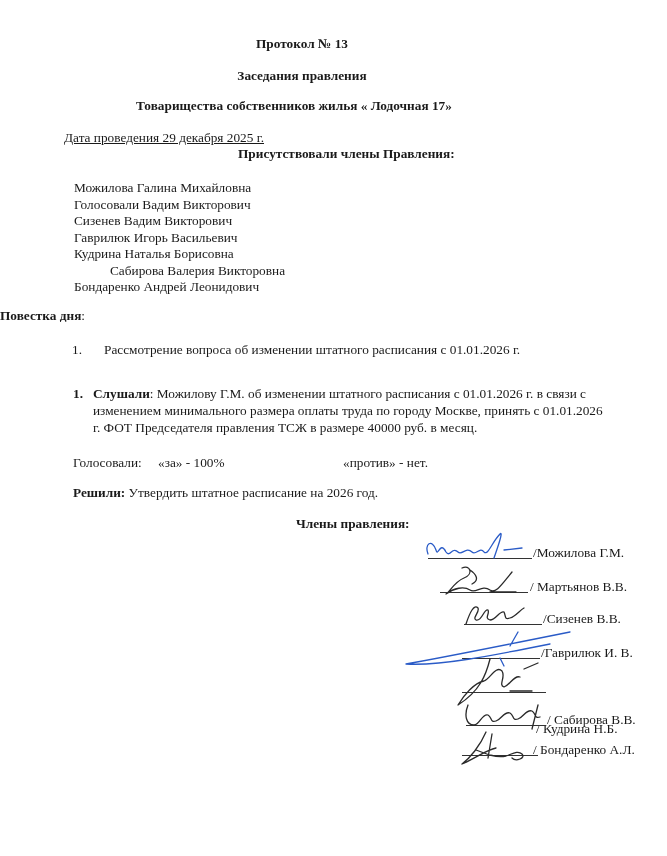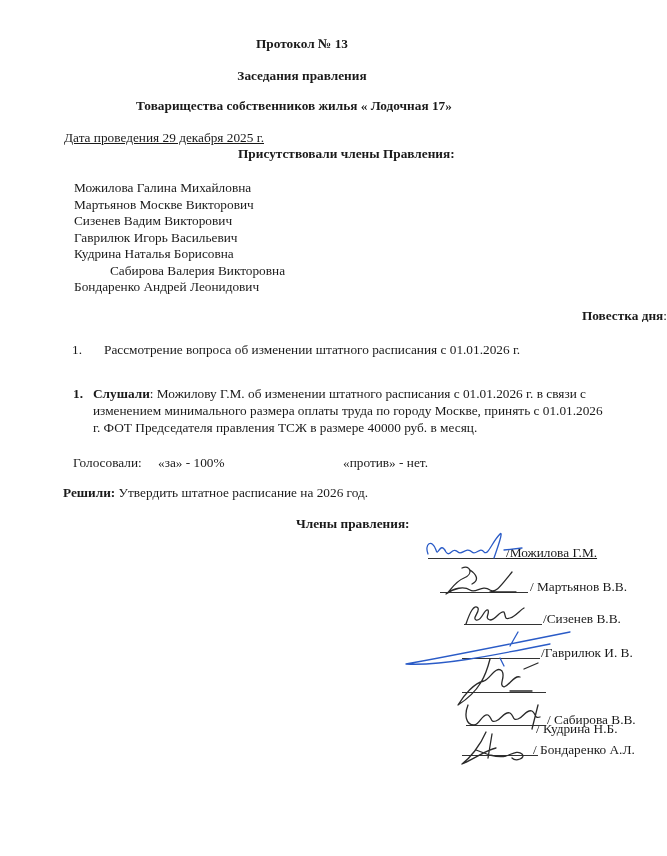--- a/index.html
+++ b/index.html
@@ -25,56 +25,56 @@
 
 <div class="abs center b" style="top:36px;">Протокол № 13</div>
 <div class="abs center b" style="top:68px;">Заседания правления</div>
 <div class="abs center b" style="top:98px; left:-8px;">Товарищества собственников жилья  « Лодочная 17»</div>
 
 <div class="abs u" style="top:130px; left:64px;">Дата проведения  29 декабря 2025 г.</div>
 <div class="abs b" style="top:146px; left:238px;">Присутствовали члены Правления:</div>
 
 <div>
   <div class="member" style="top:180px;">Можилова  Галина Михайловна</div>
-  <div class="member" style="top:197px;">Мартьянов Москве Викторович</div>
+  <div class="member" style="top:197px;">Голосовали Вадим Викторович</div>
   <div class="member" style="top:213px;">Сизенев Вадим Викторович</div>
   <div class="member" style="top:230px;">Гаврилюк Игорь Васильевич</div>
   <div class="member" style="top:246px;">Кудрина Наталья Борисовна</div>
   <div class="member" style="top:263px;margin-left:36px;">Сабирова Валерия Викторовна</div>
   <div class="member" style="top:279px;">Бондаренко Андрей Леонидович</div>
 </div>
 
-<div class="abs" style="top:308px; left:0; width:667px; text-align:right;">
+<div class="abs" style="top:308px; left:0; width:667px; text-align:left;">
   <span class="b">Повестка дня</span><span>:</span>
 </div>
 <div class="abs" style="top:342px; left:72px;">1.</div>
 <div class="abs" style="top:342px; left:104px;">Рассмотрение вопроса об изменении штатного расписания с 01.01.2026 г.</div>
 
 <div class="abs b" style="top:386px; left:73px;">1.</div>
 <div class="abs" style="top:386px; left:93px;">
   <span class="b">Слушали</span><span>: Можилову Г.М.  об изменении штатного расписания с 01.01.2026 г. в связи с</span>
 </div>
 <div class="abs" style="top:403px; left:93px;">изменением минимального размера оплаты труда по городу Москве, принять с 01.01.2026</div>
 <div class="abs" style="top:420px; left:93px;">г. ФОТ Председателя правления ТСЖ в размере 40000 руб. в месяц.</div>
 
 <div class="abs" style="top:455px; left:73px;">Голосовали:</div>
 <div class="abs" style="top:455px; left:158px;">«за»  - 100%</div>
 <div class="abs" style="top:455px; left:343px;">«против» - нет.</div>
 
-<div class="abs" style="top:485px; left:63px;">
+<div class="abs" style="top:485px; left:73px;">
   <span class="b">Решили:</span><span> Утвердить штатное расписание на 2026 год.</span>
 </div>
 
 <div class="abs b" style="top:516px; left:296px;">Члены правления:</div>
 
 <div>
 
   <div>
     <div class="sig-line" style="left:428px; top:558px; width:104px;"></div>
-    <div class="sig-name" style="left:506px; top:545px;text-decoration:underline;">/Можилова  Г.М.</div>
+    <div class="sig-name" style="left:533px; top:545px;">/Можилова  Г.М.</div>
     <svg class="sig" style="left:420px; top:528px;" width="120" height="38">
       <path d="M8 26 C 4 16, 12 10, 16 22 C 18 30, 20 12, 26 24 C 30 30, 32 18, 38 24 C 42 28, 46 18, 52 24 C 56 28, 60 18, 64 24 C 68 28, 72 14, 80 6 C 84 2, 76 24, 74 30 M 84 22 L 102 20"></path>
     </svg>
   </div>
 
   <div>
     <div class="sig-line" style="left:440px; top:592px; width:88px;"></div>
     <div class="sig-name" style="left:530px; top:579px;">/  Мартьянов В.В.</div>
     <svg class="sig dark" style="left:440px; top:562px;" width="90" height="40">
       <path d="M22 6 C 30 2, 34 12, 24 16 C 14 20, 10 30, 6 32 C 14 26, 24 24, 30 28 C 36 32, 42 22, 50 28 C 56 32, 62 22, 72 10 M 30 8 C 36 12, 40 18, 32 22 M 50 30 L 76 30"></path>

